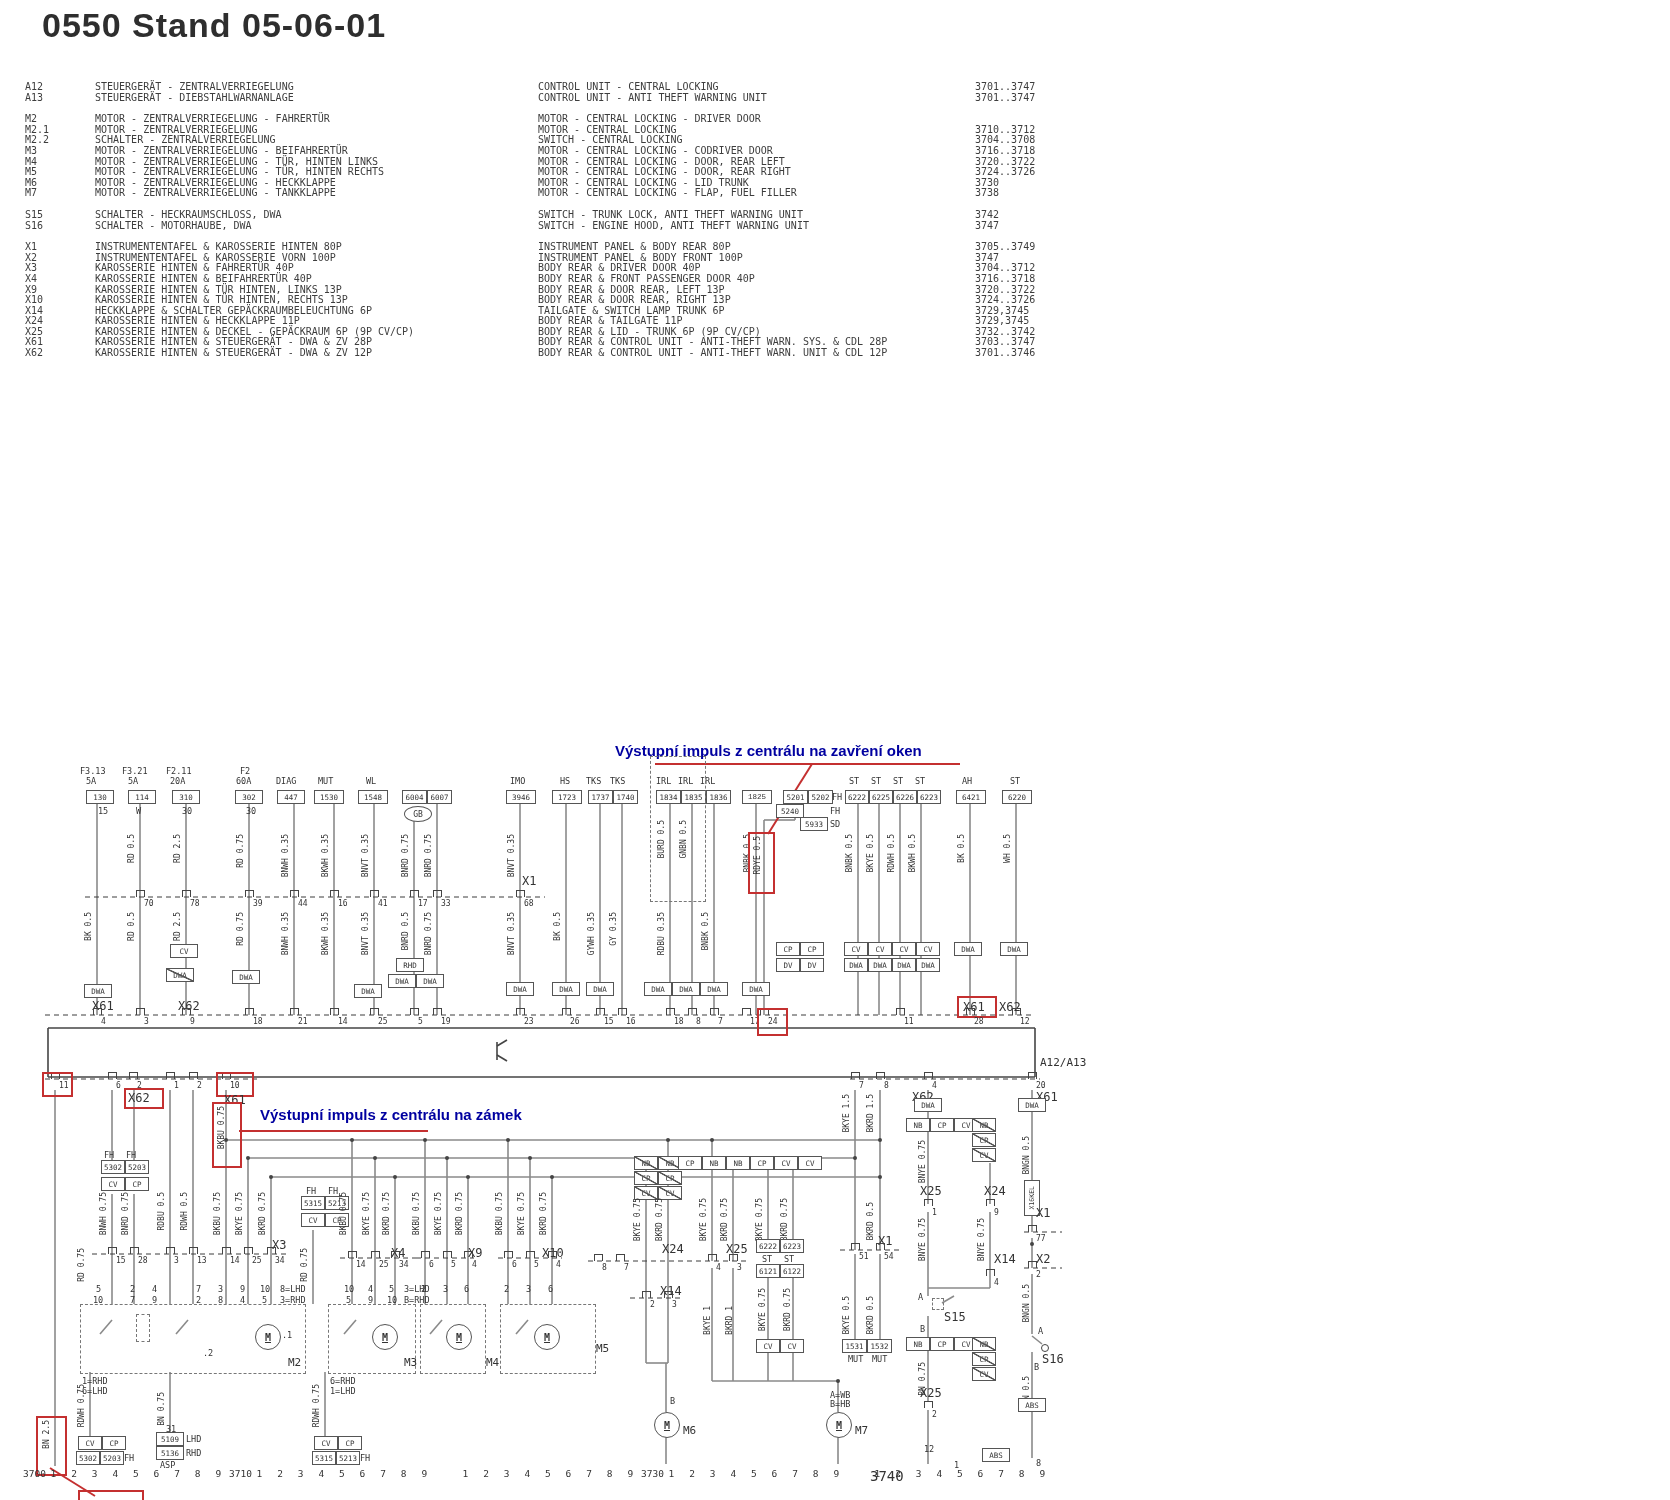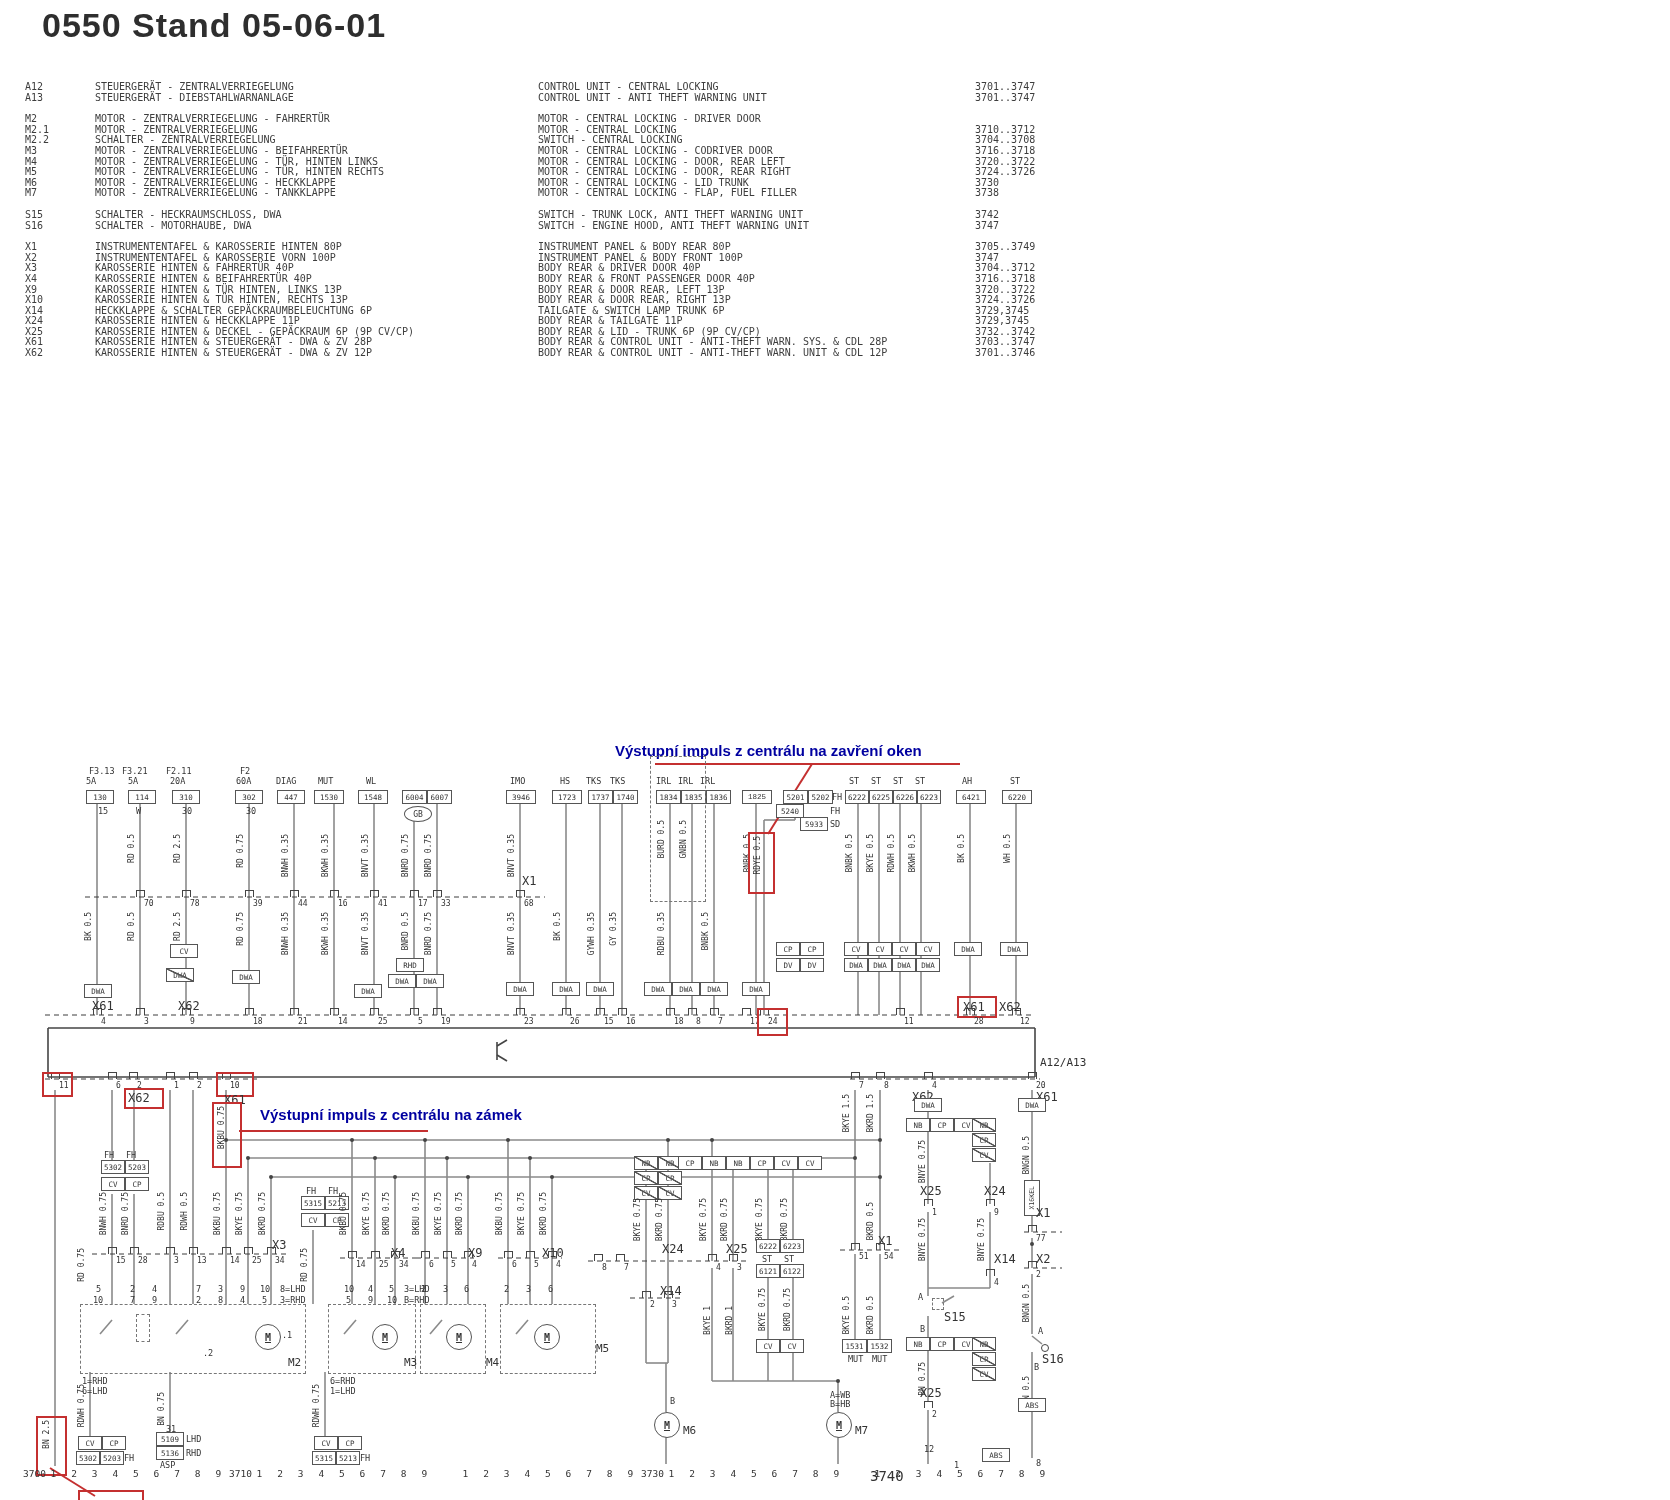--- a/index.html
+++ b/index.html
@@ -319,21 +319,21 @@
         <line x1="1024" y1="1232" x2="1062" y2="1232" stroke="#3c3c3c" stroke-width="1" stroke-dasharray="5 4"></line>
         <line x1="1024" y1="1268" x2="1062" y2="1268" stroke="#3c3c3c" stroke-width="1" stroke-dasharray="5 4"></line>
         <line x1="1032" y1="1336" x2="1042" y2="1344" stroke="#8a8a8a" stroke-width="1.6"></line>
         <line x1="655" y1="764" x2="960" y2="764" stroke="#c43030" stroke-width="2"></line>
         <line x1="812" y1="764" x2="768" y2="834" stroke="#c43030" stroke-width="2"></line>
         <line x1="239" y1="1131" x2="428" y2="1131" stroke="#c43030" stroke-width="2"></line>
         <line x1="50" y1="1468" x2="95" y2="1496" stroke="#c43030" stroke-width="2"></line>
       </svg>
     <div class="note" style="left:615px;top:742px">Výstupní impuls z centrálu na zavření oken</div>
     <div class="note" style="left:260px;top:1106px">Výstupní impuls z centrálu na zámek</div>
-  <div class="tx" style="left: 89px; top: 766px;">F3.13</div>
+  <div class="tx" style="left: 80px; top: 766px;">F3.13</div>
       <div class="tx" style="left: 86px; top: 776px;">5A</div>
       <div class="tx" style="left: 122px; top: 766px;">F3.21</div>
       <div class="tx" style="left: 128px; top: 776px;">5A</div>
       <div class="tx" style="left: 166px; top: 766px;">F2.11</div>
       <div class="tx" style="left: 170px; top: 776px;">20A</div>
       <div class="tx" style="left: 240px; top: 766px;">F2</div>
       <div class="tx" style="left: 236px; top: 776px;">60A</div>
       <div class="tx" style="left: 276px; top: 776px;">DIAG</div>
       <div class="tx" style="left: 318px; top: 776px;">MUT</div>
       <div class="tx" style="left: 366px; top: 776px;">WL</div>

